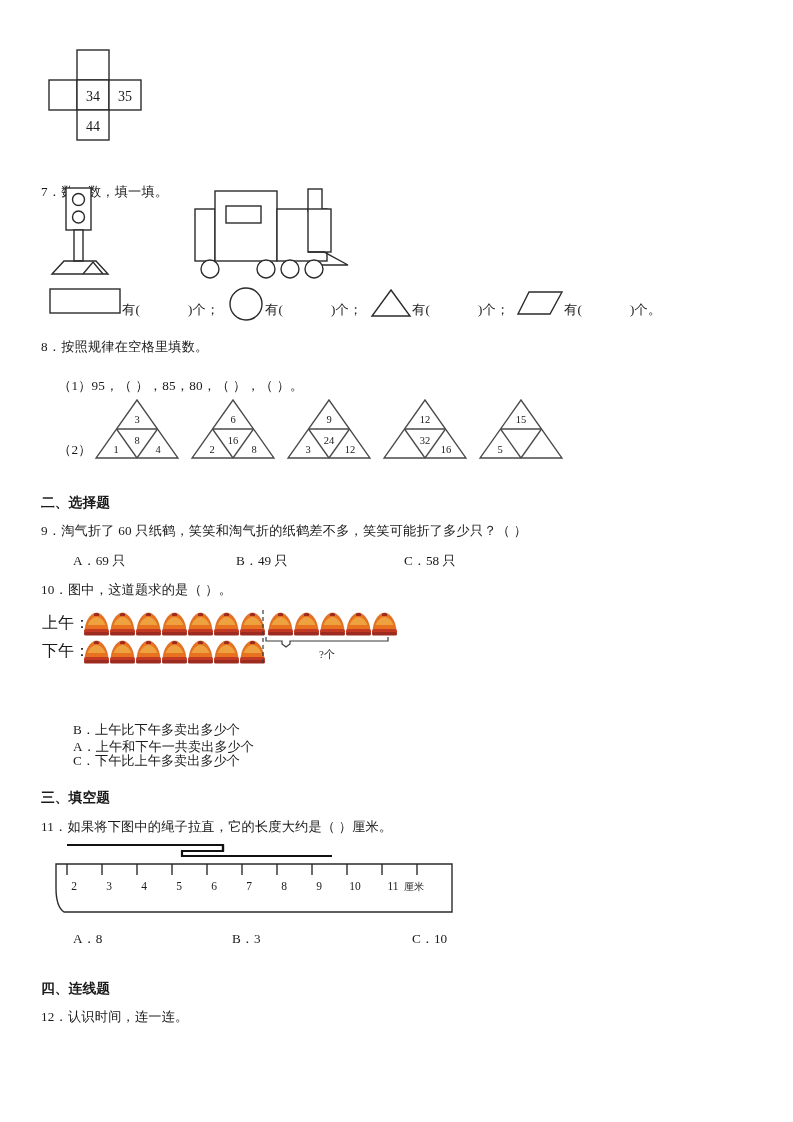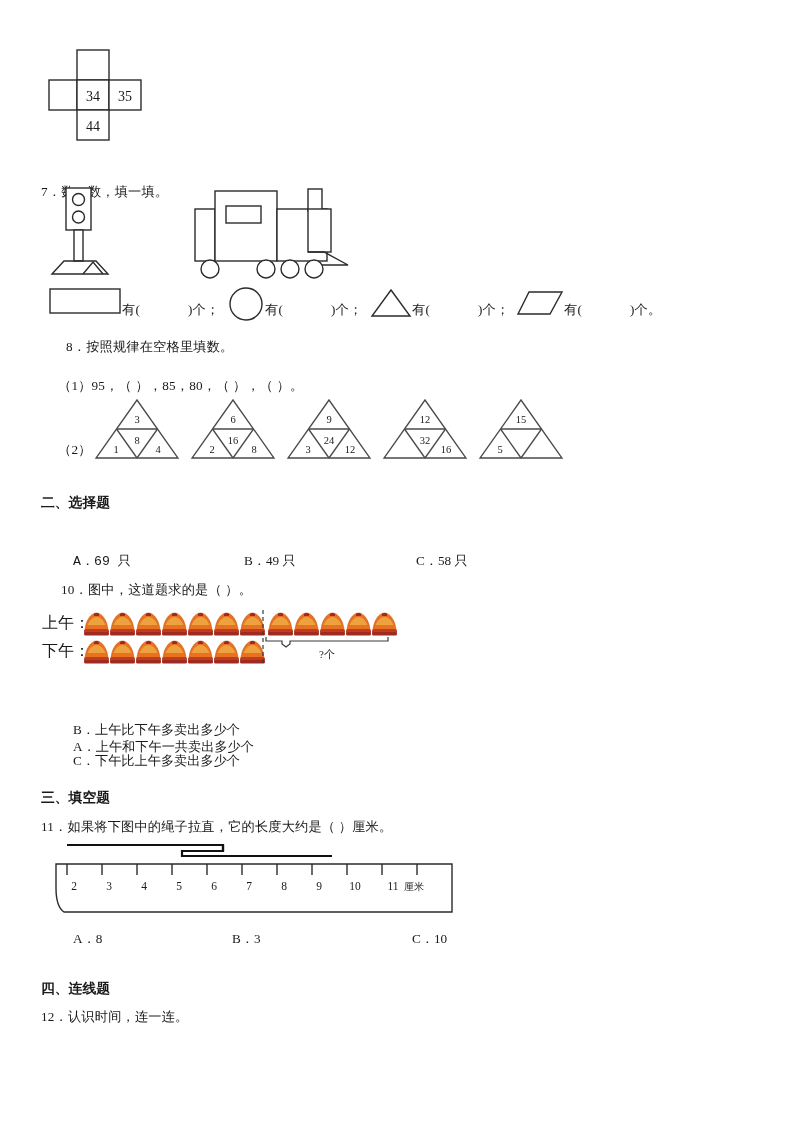--- a/index.html
+++ b/index.html
@@ -105,21 +105,21 @@
 
   <div class="blk" style="left:516px;top:290px;">
     <svg width="48" height="26" viewBox="0 0 48 26">
         <path class="ln" d="M13 2 L46 2 L34 24 L2 24 Z" fill="#fff"></path>
       </svg>
   </div>
   <div class="blk qtext" style="left:564px;top:300px;">
     <span>有(</span><span style="display:inline-block;width:48px;"></span><span>)个。</span>
   </div>
 
-  <div class="blk qtext" style="left:41px;top:337px;margin-left:25px;">
+  <div class="blk qtext" style="left:41px;top:337px;">
     <span>8．</span><span>按照规律在空格里填数。</span>
   </div>
   <div class="blk qtext" style="left:58px;top:364px;margin-top:12px;">
     <span>（1）</span><span>95，（    ），85，80，（    ），（    ）。</span>
   </div>
   <div class="blk qtext" style="left:58px;top:440px;">（2）</div>
 
   <div class="blk" style="left:92px;top:398px;">
     <svg width="90" height="62" viewBox="0 0 90 62">
       <path class="ln2" d="M45 2 L86 60 L4 60 Z" fill="#fff"></path>
@@ -180,25 +180,28 @@
       <path class="ln2" d="M65.5 31 L45 60"></path>
       <text class="tnum" x="45" y="25">15</text>
       <text class="tnum" x="24" y="55">5</text>
       <text class="tnum" x="45" y="46"></text>
       <text class="tnum" x="66" y="55"></text>
     </svg>
   </div>
 
   <div class="blk sect" style="left:41px;top:494px;">二、选择题</div>
 
-  <div class="blk opt" style="left:73px;top:552px;font-family:Liberation Mono, monospace;">A．69 只</div>
-  <div class="blk opt" style="left:244px;top:552px;">B．49 只</div>
-  <div class="blk opt" style="left:416px;top:552px;">C．58 只</div>
-
-  <div class="blk qtext" style="left:41px;top:580px;margin-left:20px;">
+  <div class="blk qtext" style="left:41px;top:521px;">
+    <span>9．</span><span>淘气折了 60 只纸鹤，笑笑和淘气折的纸鹤差不多，笑笑可能折了多少只？（    ）</span>
+  </div>
+  <div class="blk opt" style="left:73px;top:552px;">A．69 只</div>
+  <div class="blk opt" style="left:236px;top:552px;">B．49 只</div>
+  <div class="blk opt" style="left:404px;top:552px;">C．58 只</div>
+
+  <div class="blk qtext" style="left:41px;top:580px;">
     <span>10．</span><span>图中，这道题求的是（    ）。</span>
   </div>
 
   <div class="blk lbl" style="left:42px;top:613px;">上午：</div>
   <div class="blk lbl" style="left:42px;top:641px;">下午：</div>
 
   <div class="blk" style="left:84px;top:610px;">
     <svg width="280" height="62" viewBox="0 0 280 62">
       <defs>
         <g id="bread">

